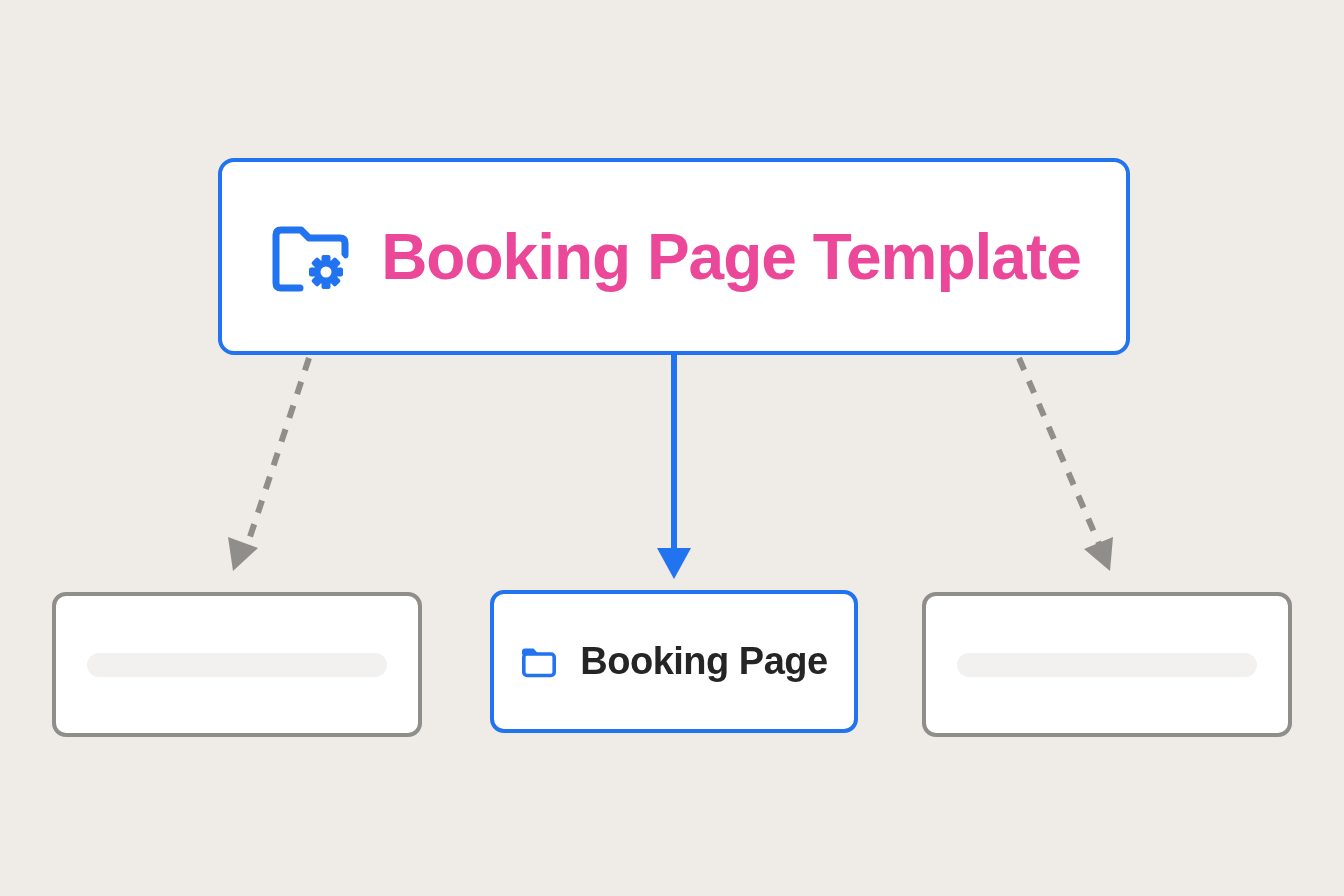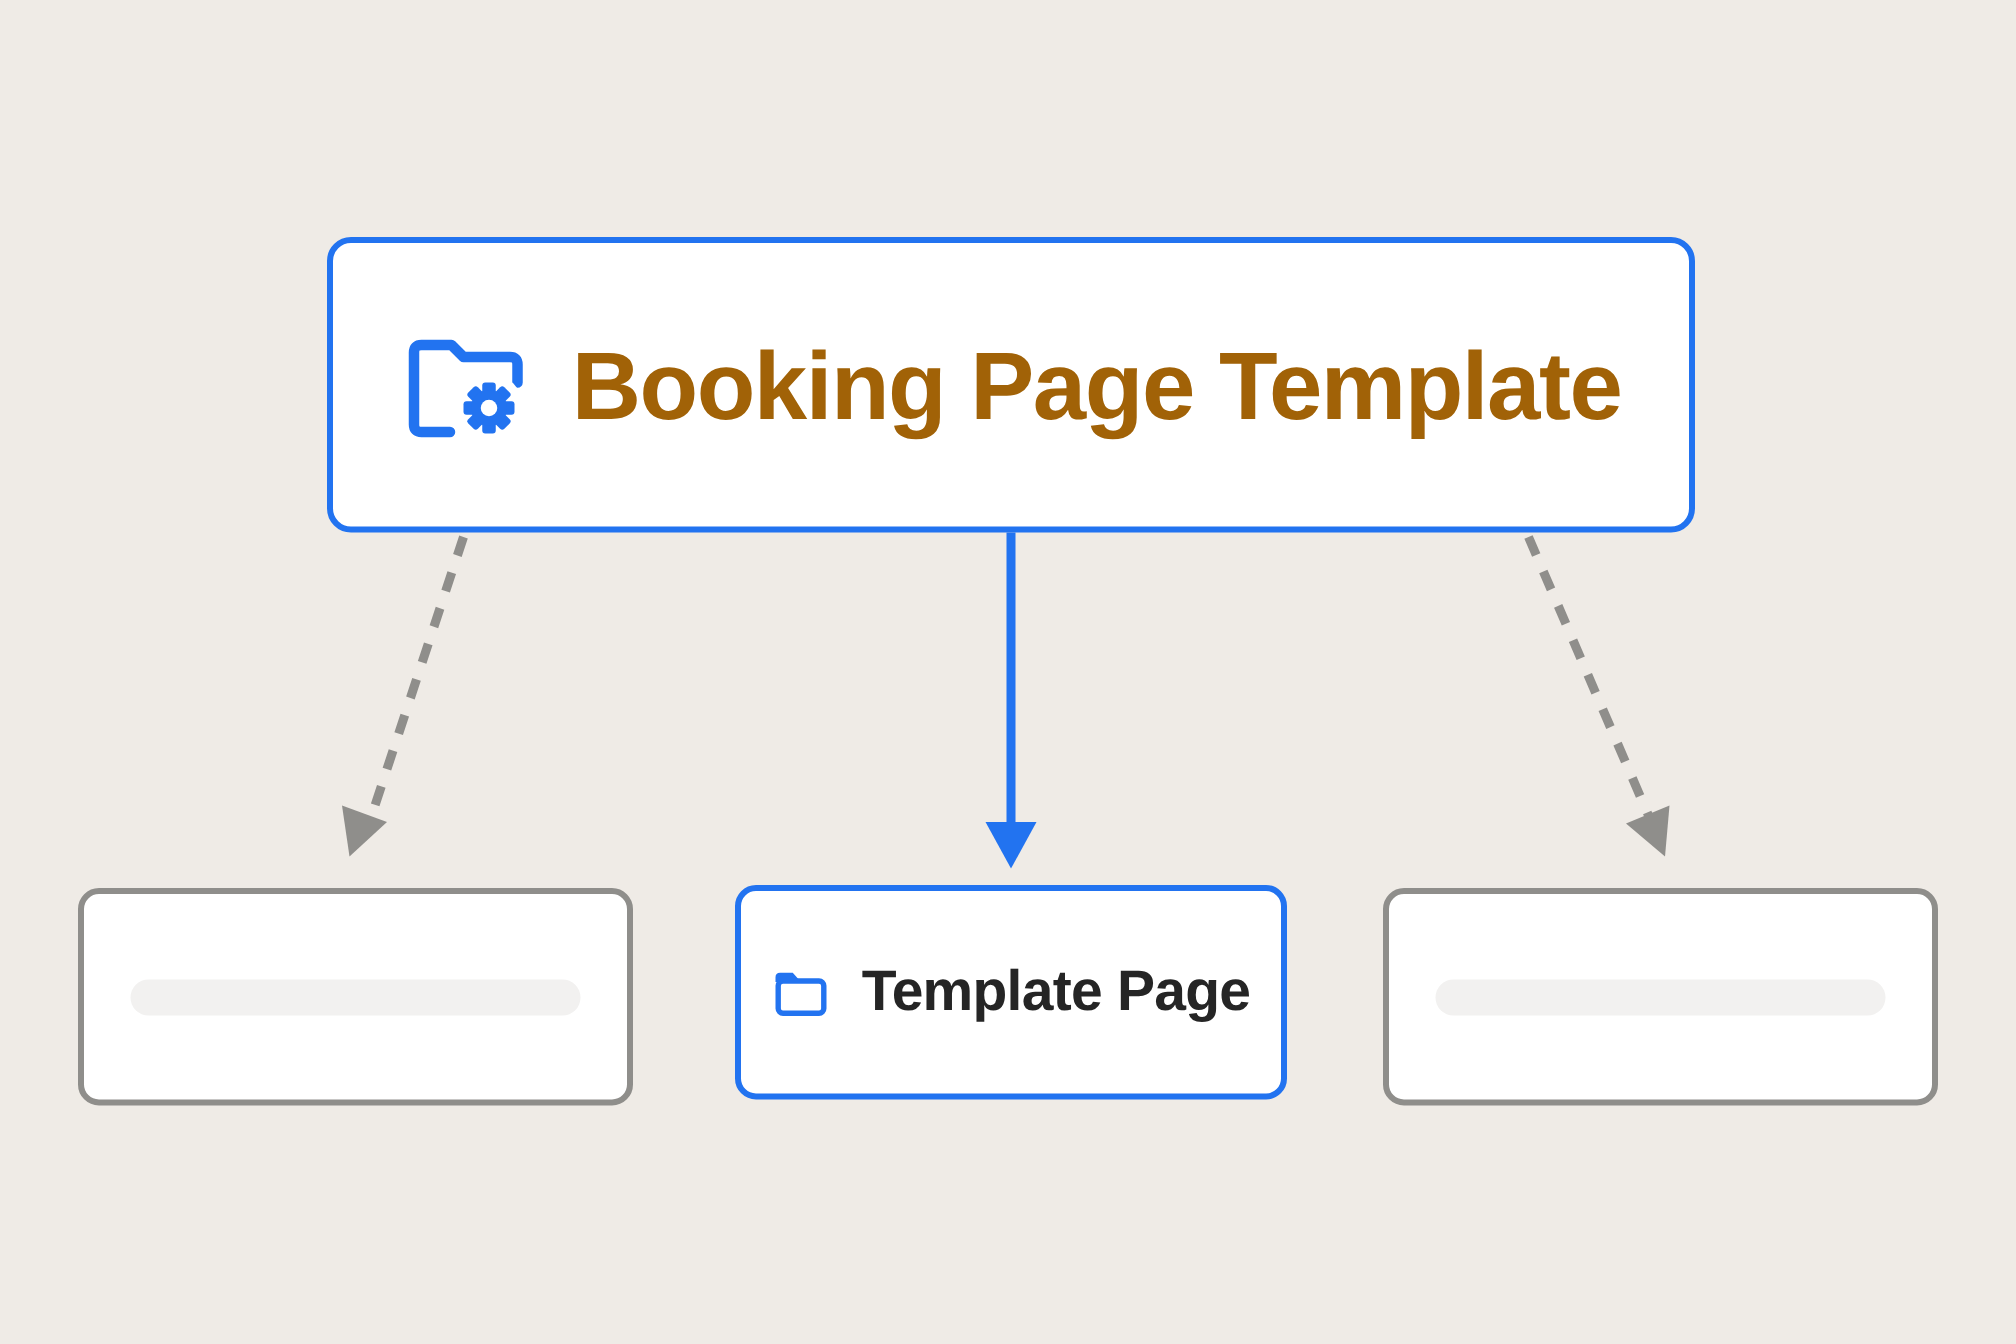--- a/index.html
+++ b/index.html
@@ -35,21 +35,21 @@
     width: 912px;
     height: 197px;
     border: 4px solid #2273F0;
     border-radius: 16px;
     gap: 26px;
   }
   .root-label {
     font-size: 64px;
     font-weight: 700;
     letter-spacing: -1px;
-    color: #a16207;
+    color: #ec4899;
     white-space: nowrap;
   }
   .child-node-blue {
     left: 490px;
     top: 590px;
     width: 368px;
     height: 143px;
     border: 4px solid #2273F0;
     border-radius: 14px;
     gap: 22px;
@@ -124,20 +124,20 @@
 
   <div class="node placeholder-node left">
     <div class="placeholder-bar"></div>
   </div>
 
   <div class="node child-node-blue">
     <svg class="icon" width="38" height="32" viewBox="0 0 38 32">
       <rect x="3.8" y="8" width="30.4" height="21.5" rx="3.2" fill="none" stroke-width="3.6" stroke="#2273F0"></rect>
       <path d="M 2 10 L 2 5.5 Q 2 2.5 5 2.5 L 13.5 2.5 L 19 8.6 L 2 8.6 Z" fill="#2273F0"></path>
     </svg>
-    <div class="child-label">Template Page</div>
+    <div class="child-label">Booking Page</div>
   </div>
 
   <div class="node placeholder-node right">
     <div class="placeholder-bar"></div>
   </div>
 
 </div>
 
 </body></html>

